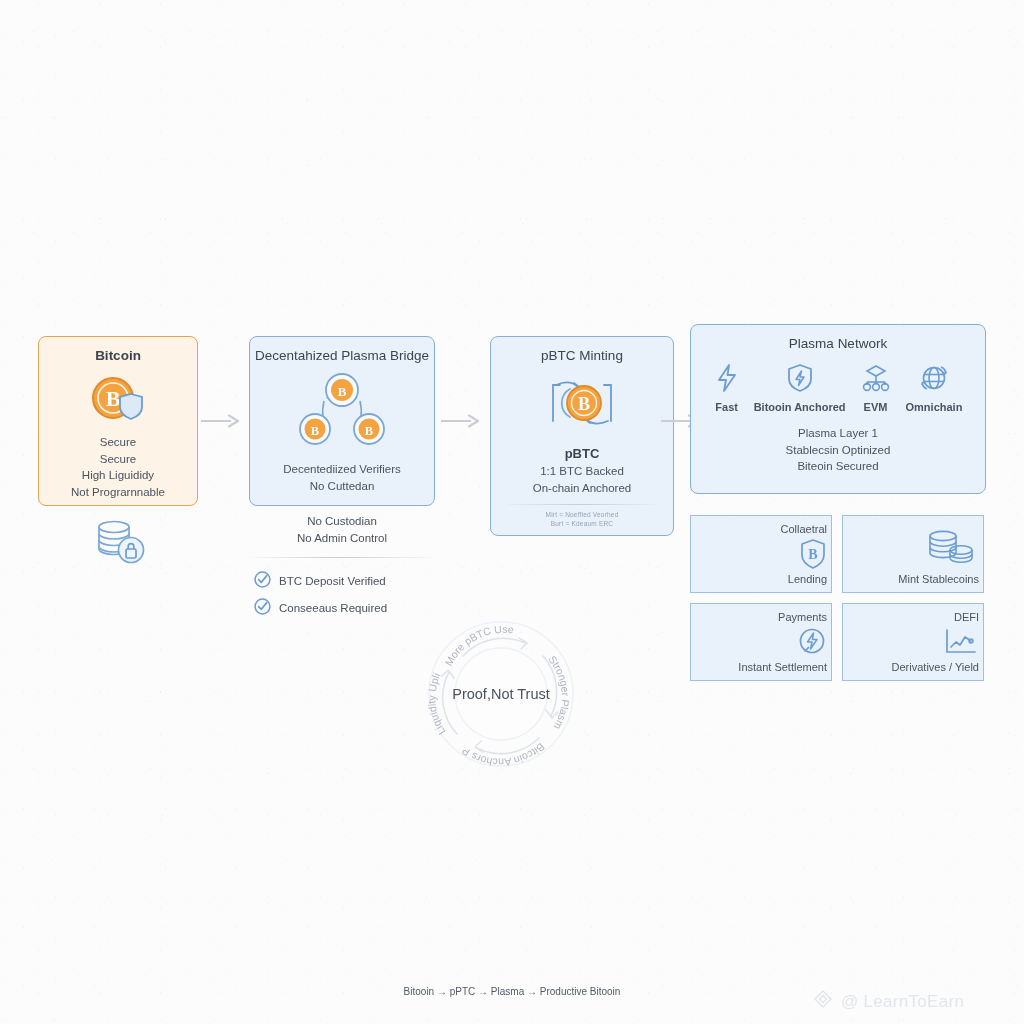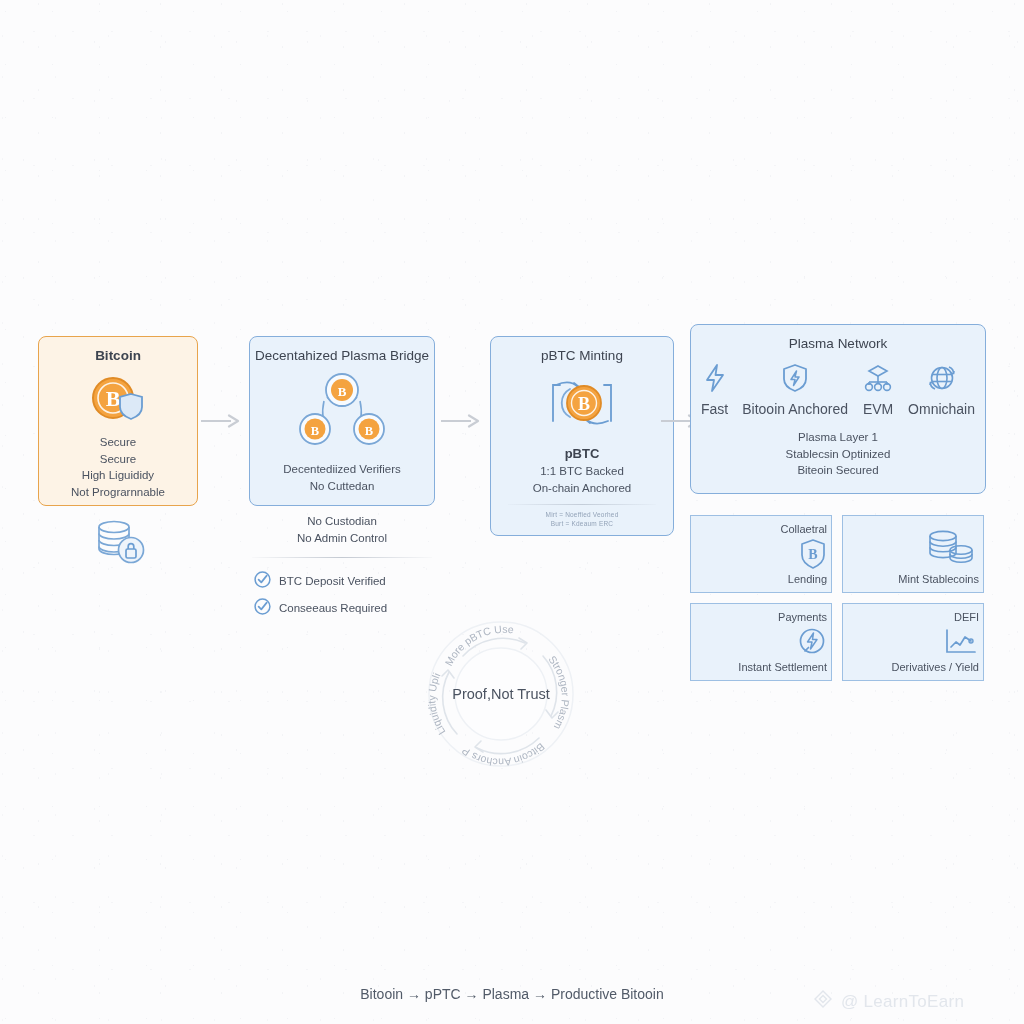--- a/index.html
+++ b/index.html
@@ -104,21 +104,21 @@
 
   
   #plasma-card {
     left: 690px; top: 324px; width: 296px; height: 170px;
     display: flex; flex-direction: column; align-items: center; padding-top: 11px;
   }
   #plasma-icons {
     margin-top: 12px; display: flex; align-items: flex-end; gap: 14px;
   }
   .plasma-feature { display: flex; flex-direction: column; align-items: center; gap: 4px; }
-  .plasma-feature .pf-label { font-size: 14px; color: #4a5260; white-space: nowrap; }
+  .plasma-feature .pf-label { font-size: 11px; color: #4a5260; white-space: nowrap; font-weight: bold; }
   #plasma-card .plasma-sub {
     margin-top: 12px; text-align: center; font-size: 11.5px; line-height: 16.5px; color: #4a5260;
   }
 
   
   .tile {
     position: absolute; width: 142px; height: 78px;
     background: #e9f2fb; border: 1.3px solid #9dbfe3;
     display: flex; flex-direction: column; align-items: flex-end; justify-content: space-between;
     padding: 7px 4px;
@@ -143,21 +143,21 @@
   #loop { position: absolute; left: 415px; top: 608px; width: 172px; height: 172px; }
   #loop-center {
     position: absolute; left: 0; top: 0; width: 172px; height: 172px;
     display: flex; align-items: center; justify-content: center;
     font-size: 14.5px; line-height: 19px; color: #4a5260; text-align: center;
   }
 
   
   #footer {
     position: absolute; left: 0; top: 986px; width: 1024px;
-    text-align: center; font-size: 14px; color: #515a68;
+    text-align: center; font-size: 10px; color: #515a68;
   }
   #watermark {
     position: absolute; left: 812px; top: 988px;
     display: flex; align-items: center; gap: 7px;
     font-size: 17px; color: #e2e6ec; letter-spacing: .3px;
   }
 </style>
 </head>
 <body>
 

